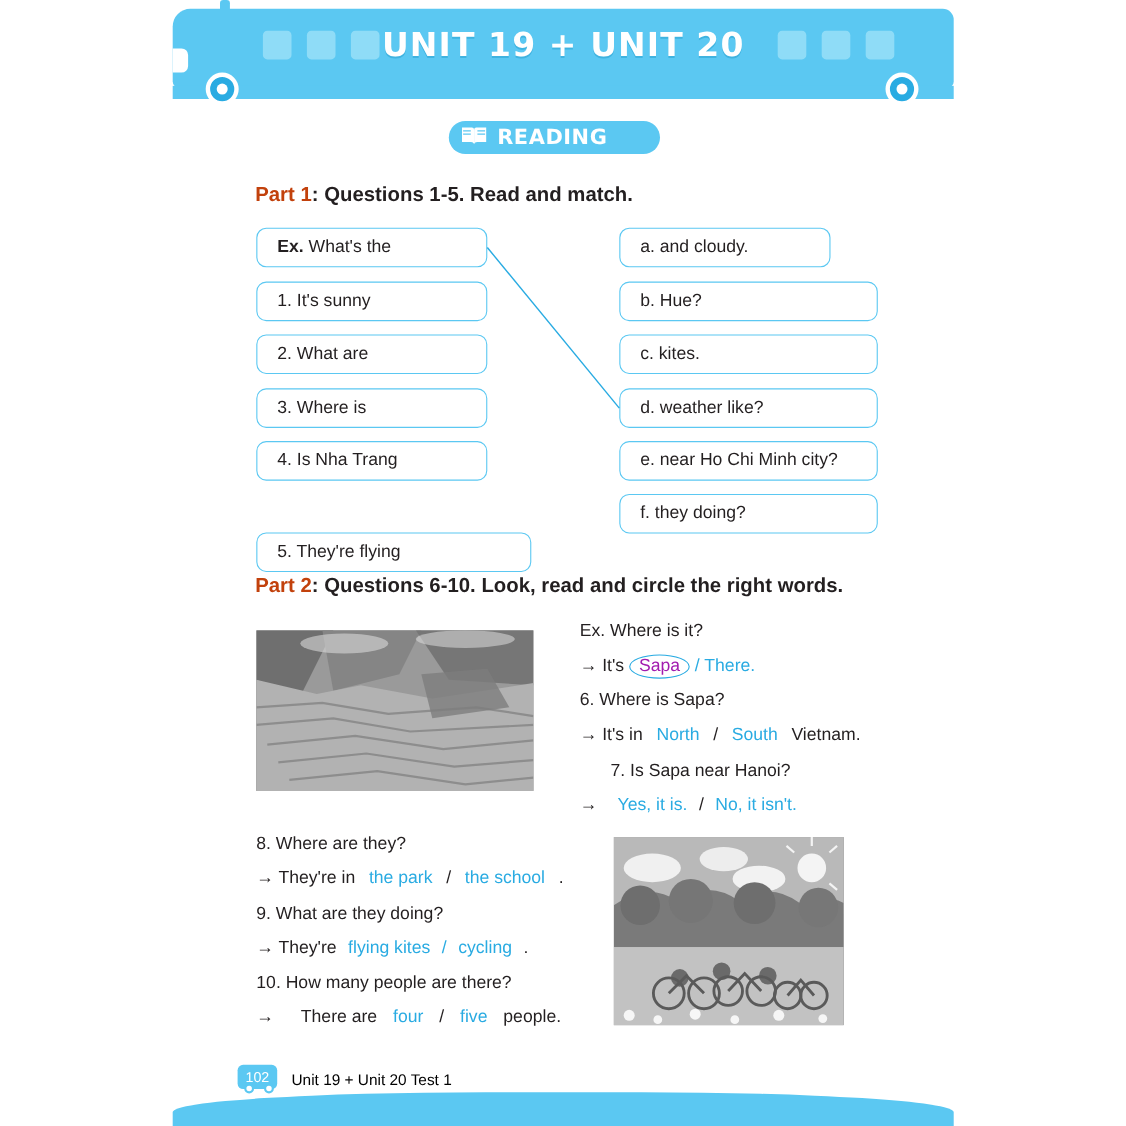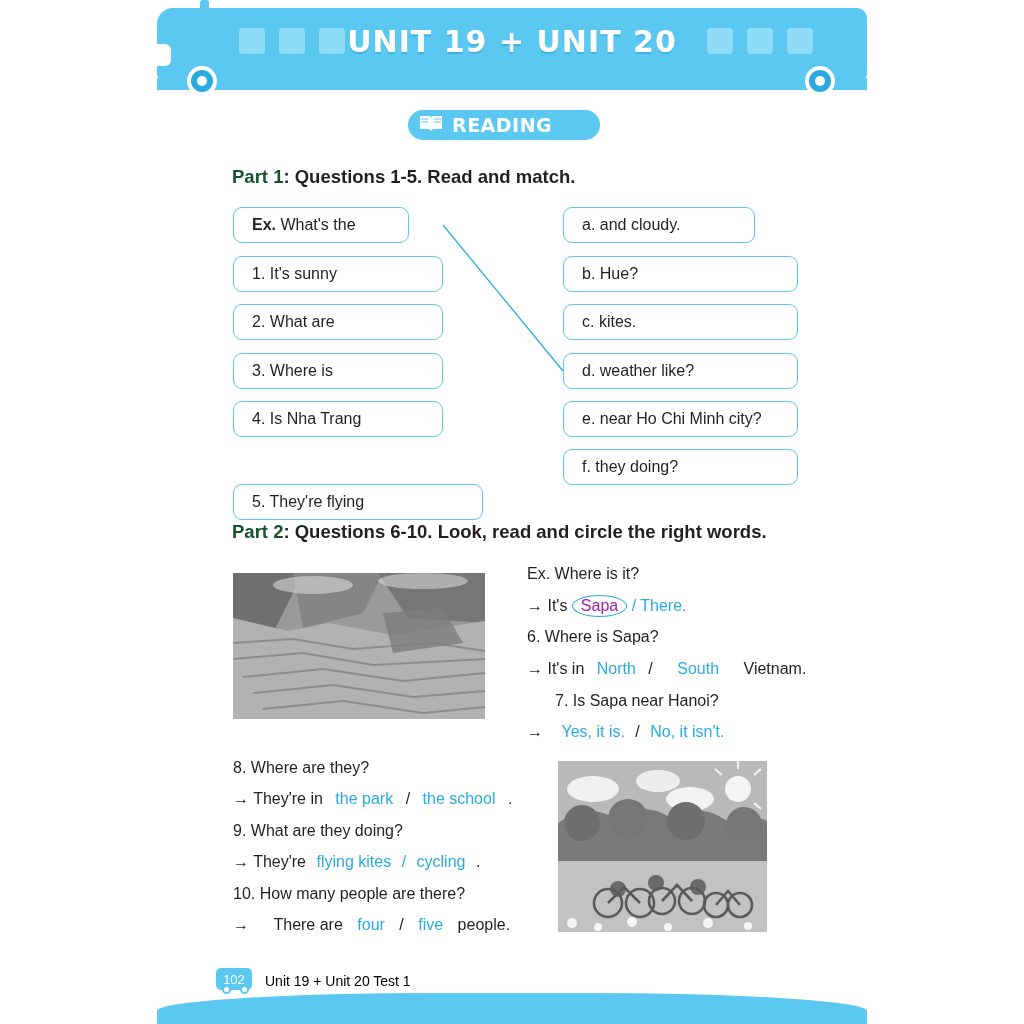--- a/index.html
+++ b/index.html
@@ -127,21 +127,21 @@
     font-family: "DejaVu Sans", sans-serif;
   }
 
   
   .part-heading {
     position: absolute;
     font-size: 18.5px;
     font-weight: bold;
     color: #231f20;
   }
-  .part-heading .part-word { color: #14532d; }
+  .part-heading .part-word { color: #c2410c; }
 
   
   .match-box {
     position: absolute;
     height: 36px;
     border: 1.4px solid #5bc8f2;
     border-radius: 9px;
     box-sizing: border-box;
     display: flex;
     align-items: center;
@@ -254,21 +254,21 @@
       <path d="M3 6 h7 M3 9 h7 M16 6 h7 M16 9 h7" stroke="#5bc8f2" stroke-width="1.2"></path>
     </svg>
   </span>
   <span class="label">READING</span>
 </div>
 
 <div class="part-heading" style="left:232px; top:166px;">
   <span class="part-word">Part 1</span><span>: Questions 1-5. Read and match.</span>
 </div>
 
-<div class="match-box" style="left:233px; top:207px; width:176px;">
+<div class="match-box" style="left:233px; top:207px; width:210px;">
   <b>Ex.</b>&nbsp;<span>What's the</span>
 </div>
 <div class="match-box" style="left:233px; top:256px; width:210px;">1. It's sunny</div>
 <div class="match-box" style="left:233px; top:304px; width:210px;">2. What are</div>
 <div class="match-box" style="left:233px; top:353px; width:210px;">3. Where is</div>
 <div class="match-box" style="left:233px; top:401px; width:210px;">4. Is Nha Trang</div>
 <div class="match-box" style="left:233px; top:449px; width:250px;margin-top:35px;">5. They're flying</div>
 
 <div class="match-box" style="left:563px; top:207px; width:192px;">a. and cloudy.</div>
 <div class="match-box" style="left:563px; top:256px; width:235px;">b. Hue?</div>
@@ -311,21 +311,21 @@
   <span class="blue">/</span>
   <span class="blue">There.</span>
 </div>
 
 <div class="qline" style="left:527px; top:628px;">6. Where is Sapa?</div>
 <div class="qline" style="left:527px; top:660px;">
   <span class="arrow">→</span>
   <span>It's in</span>
   <span class="blue" style="margin:0 8px;">North</span>
   <span>/</span>
-  <span class="blue" style="margin:0 20px;">South</span>
+  <span class="blue" style="margin:0 8px;">South</span>
   <span>Vietnam.</span>
 </div>
 
 <div class="qline" style="left:527px; top:692px;margin-left:28px;">7. Is Sapa near Hanoi?</div>
 <div class="qline" style="left:527px; top:723px;">
   <span class="arrow">→</span>
   <span class="blue" style="margin-left:14px;">Yes, it is.</span>
   <span style="margin:0 6px;">/</span>
   <span class="blue">No, it isn't.</span>
 </div>

